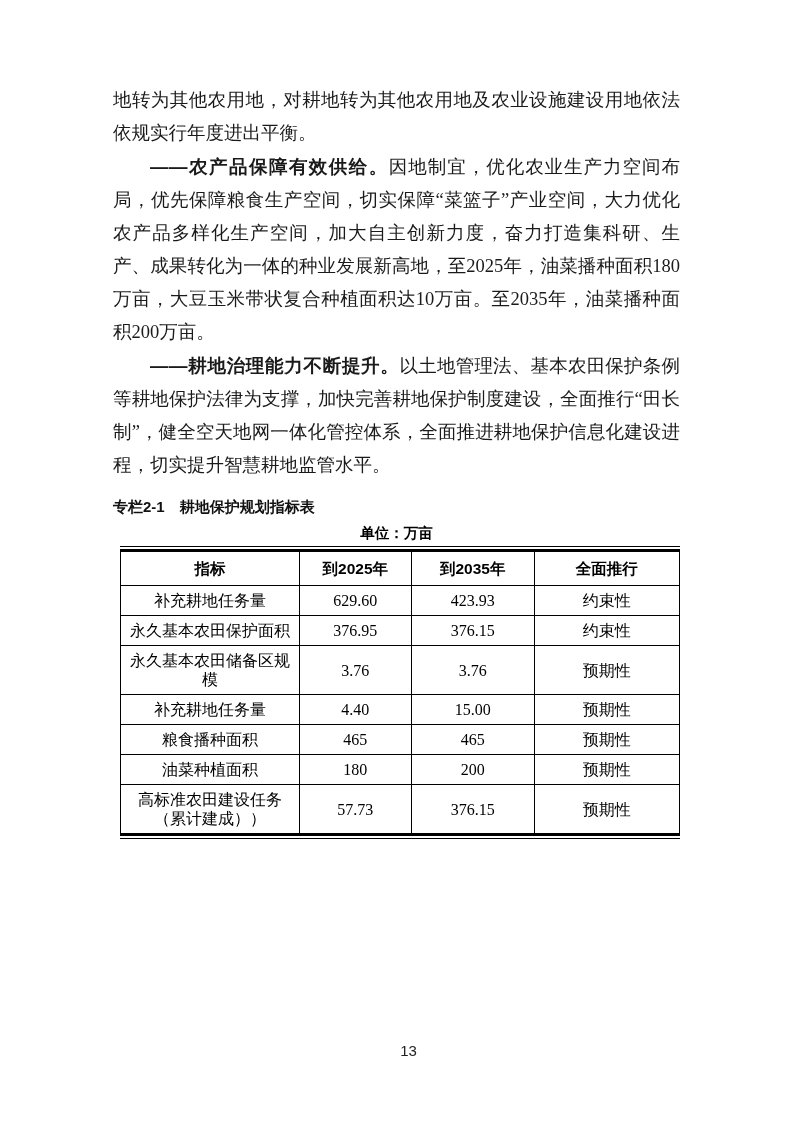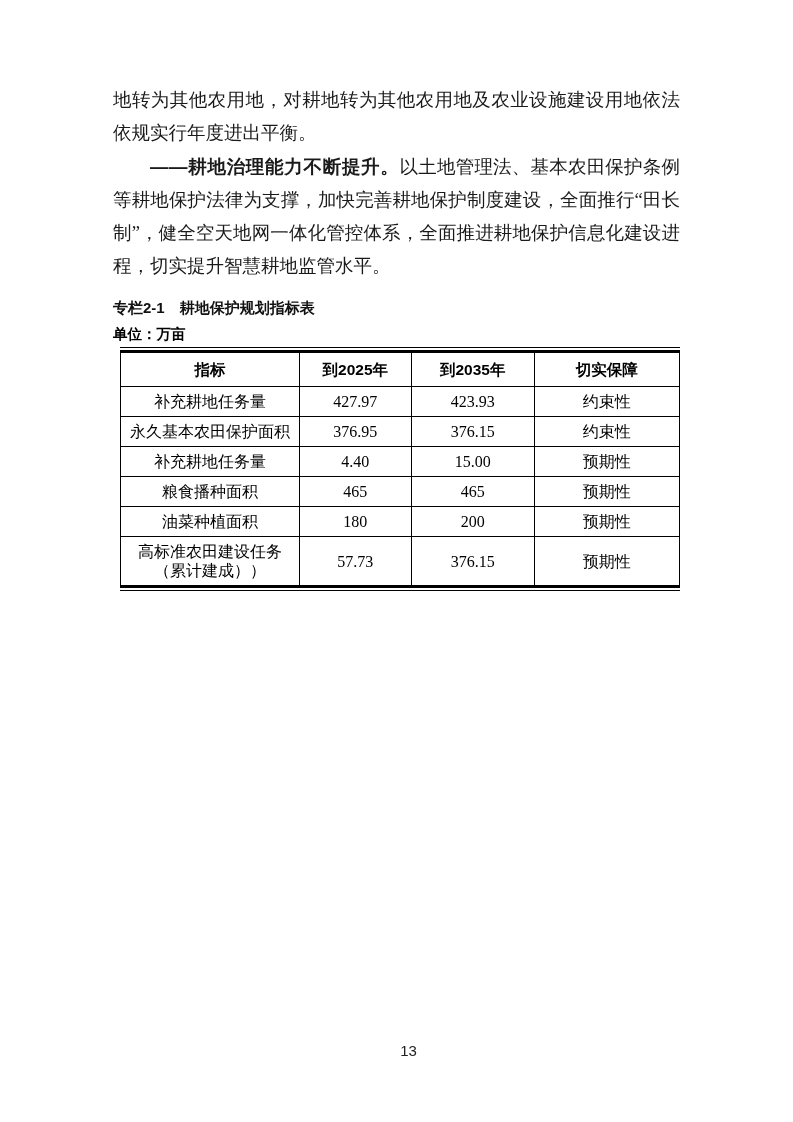--- a/index.html
+++ b/index.html
@@ -46,21 +46,21 @@
     font-weight: bold;
     font-size: 15px;
     color: #111;
   }
   .table-caption .cap-label {
     margin-right: 1em;
   }
   .unit-line {
     margin-top: 7px;
     margin-bottom: 3px;
-    text-align: left;
+    text-align: center;
     font-family: "Liberation Sans", "DejaVu Sans", sans-serif;
     font-weight: bold;
     font-size: 14.5px;
   }
   
   .tablewrap {
     border-top: 1.5px solid #000;
     border-bottom: 1.5px solid #000;
     padding: 2px 0;
     margin-left: 7px;
@@ -108,20 +108,23 @@
 </head>
 <body>
 
 <div class="page">
   <div class="content">
 
     <p class="para">
       <span>地转为其他农用地，对耕地转为其他农用地及农业设施建设用地依法依规实行年度进出平衡。</span>
     </p>
 
+    <p class="para indent">
+      <span class="lead">——农产品保障有效供给。</span><span>因地制宜，优化农业生产力空间布局，优先保障粮食生产空间，切实保障“菜篮子”产业空间，大力优化农产品多样化生产空间，加大自主创新力度，奋力打造集科研、生产、成果转化为一体的种业发展新高地，至2025年，油菜播种面积180万亩，大豆玉米带状复合种植面积达10万亩。至2035年，油菜播种面积200万亩。</span>
+    </p>
 
     <p class="para indent">
       <span class="lead">——耕地治理能力不断提升。</span><span>以土地管理法、基本农田保护条例等耕地保护法律为支撑，加快完善耕地保护制度建设，全面推行“田长制”，健全空天地网一体化管控体系，全面推进耕地保护信息化建设进程，切实提升智慧耕地监管水平。</span>
     </p>
 
     <div class="table-caption">
       <span class="cap-label">专栏2-1</span><span>耕地保护规划指标表</span>
     </div>
 
     <div class="unit-line">单位：万亩</div>
@@ -132,37 +135,43 @@
           <col class="c1">
             <col class="c2">
             <col class="c3">
             <col class="c4">
         </colgroup>
         <thead>
           <tr>
             <th>指标</th>
             <th>到2025年</th>
             <th>到2035年</th>
-            <th>切实保障</th>
+            <th>全面推行</th>
           </tr>
         </thead>
         <tbody>
           <tr>
             <td>补充耕地任务量</td>
-            <td>427.97</td>
+            <td>629.60</td>
             <td>423.93</td>
             <td>约束性</td>
           </tr>
           <tr>
             <td>永久基本农田保护面积</td>
             <td>376.95</td>
             <td>376.15</td>
             <td>约束性</td>
           </tr>
           <tr>
+            <td>永久基本农田储备区规模</td>
+            <td>3.76</td>
+            <td>3.76</td>
+            <td>预期性</td>
+          </tr>
+          <tr>
             <td>补充耕地任务量</td>
             <td>4.40</td>
             <td>15.00</td>
             <td>预期性</td>
           </tr>
           <tr>
             <td>粮食播种面积</td>
             <td>465</td>
             <td>465</td>
             <td>预期性</td>

